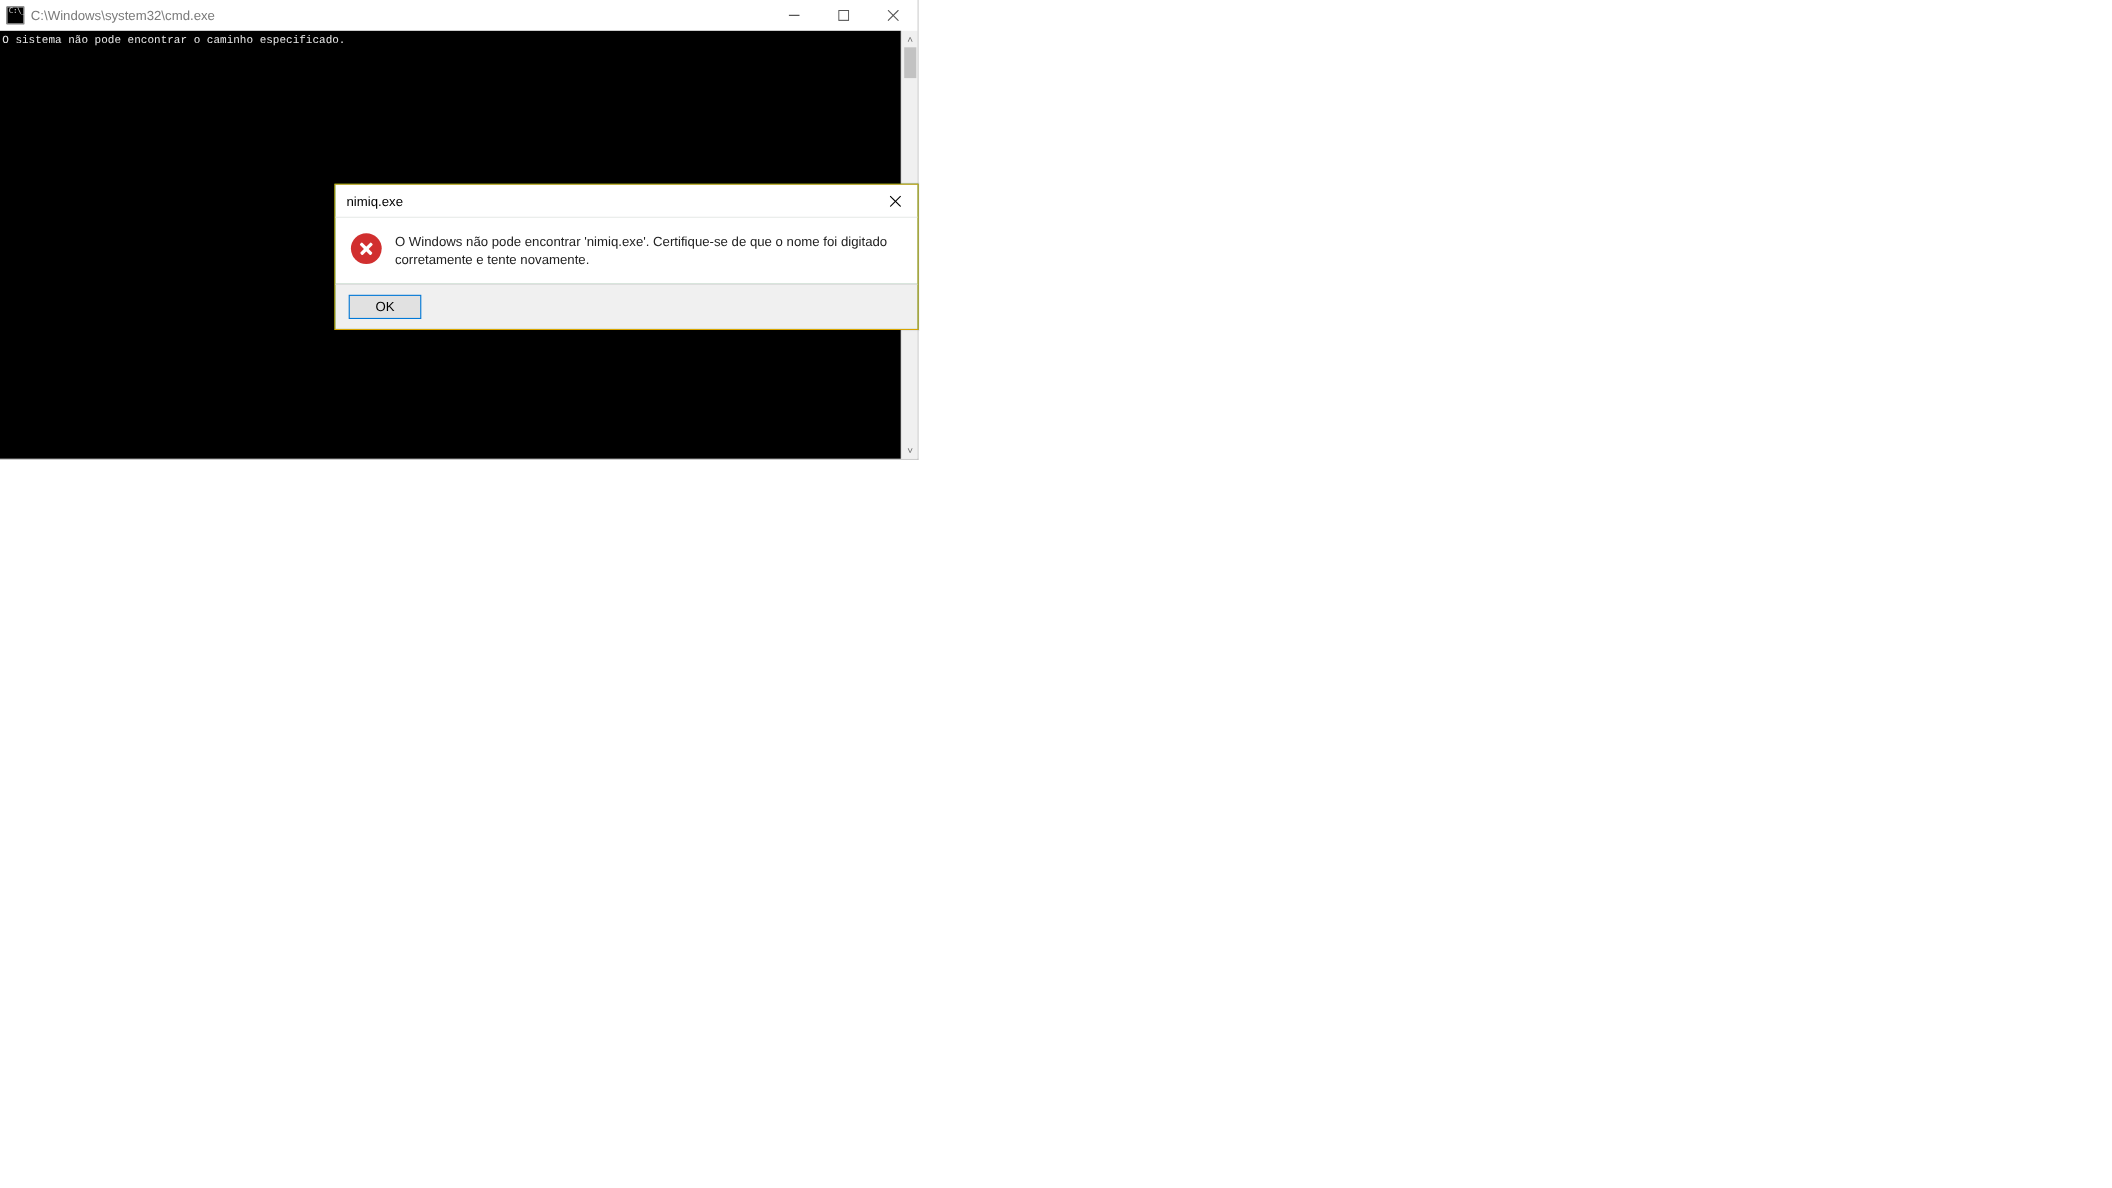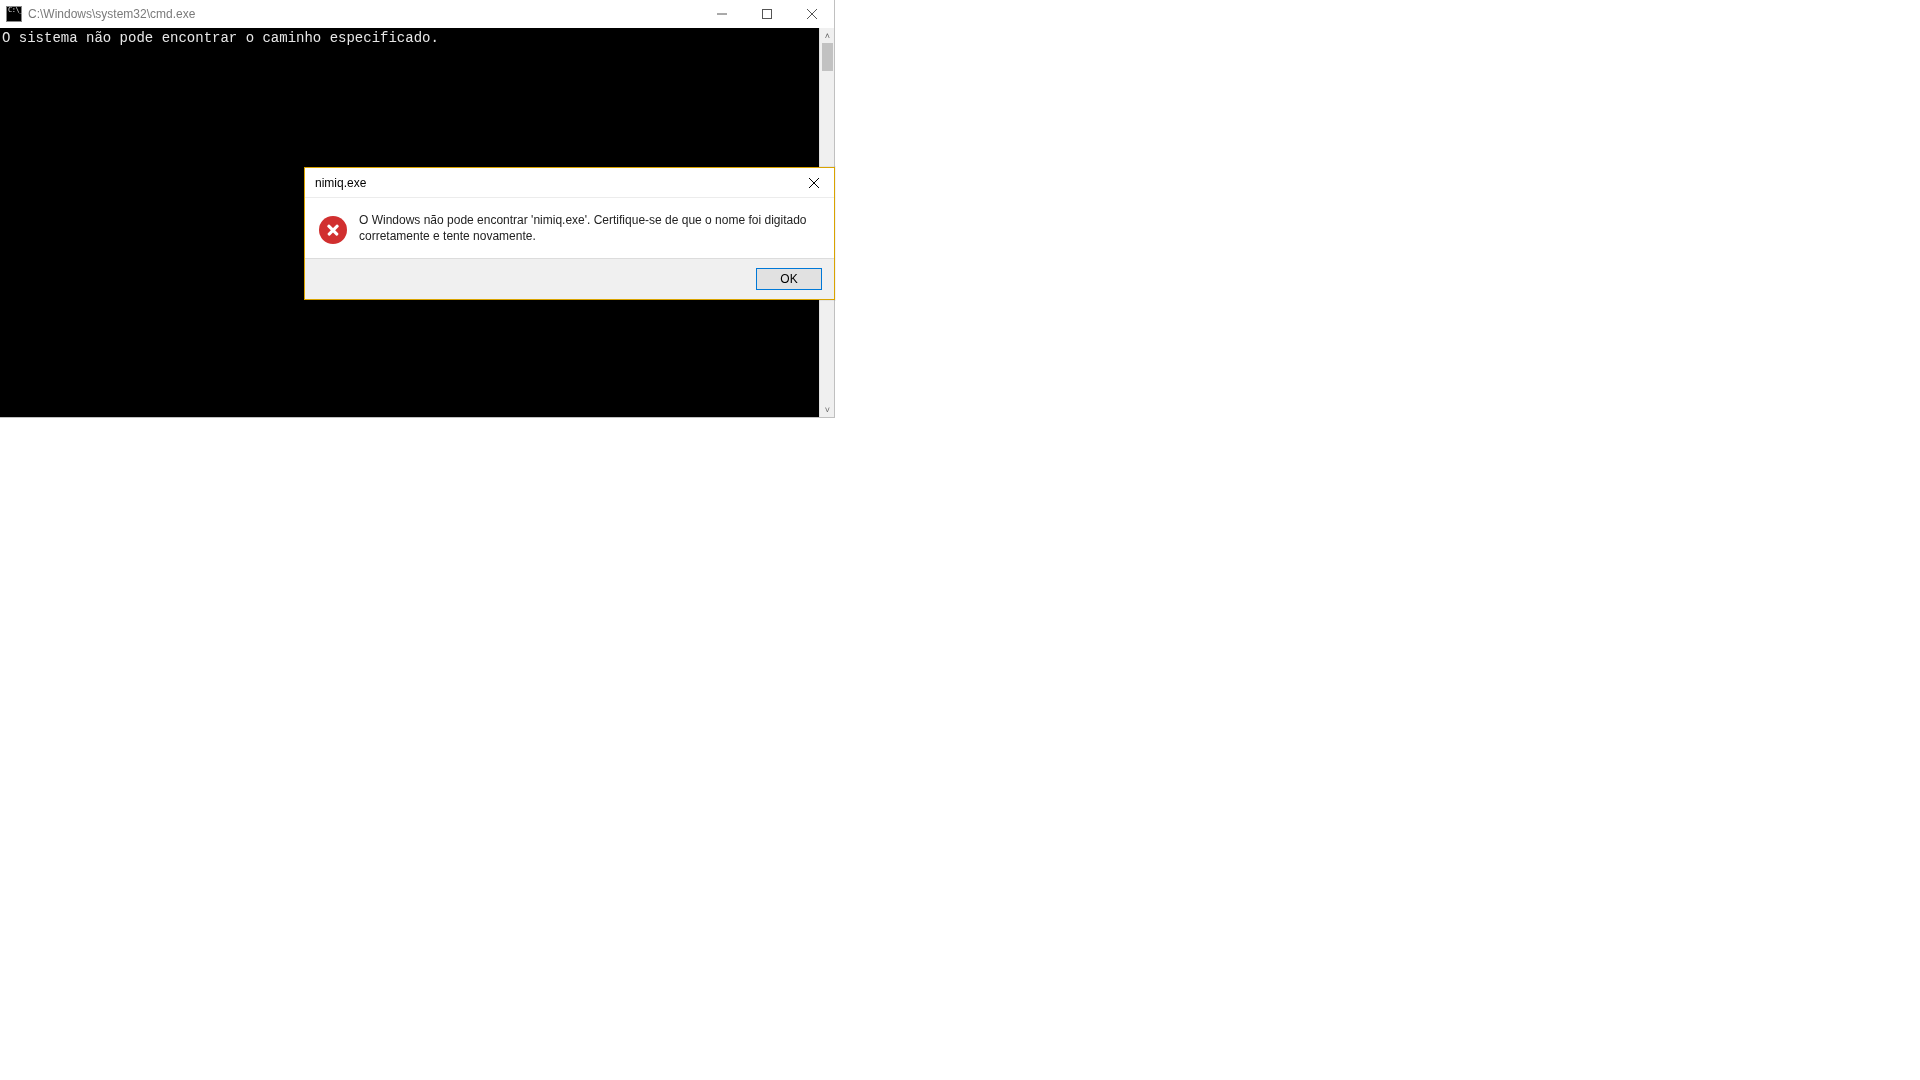--- a/index.html
+++ b/index.html
@@ -54,21 +54,21 @@
     color: #555;
     flex: 0 0 auto;
   }
   .tb-btn svg { display: block; }
   .cmd-client {
     position: absolute;
     left: 0; top: 28px; right: 15px; bottom: 0;
     background: #000;
     color: #e6e6e6;
     font-family: Consolas, "Courier New", monospace;
-    font-size: 14px;
+    font-size: 10px;
     line-height: 16px;
     padding: 2px 2px;
     white-space: pre;
   }
   .cmd-scroll {
     position: absolute;
     top: 28px; right: 0; bottom: 0;
     width: 15px;
     background: #f0f0f0;
     border-left: 1px solid #e0e0e0;
@@ -110,21 +110,20 @@
   .dialog-close {
     width: 40px; height: 30px;
     display: flex; align-items: center; justify-content: center;
     color: #000;
   }
   .dialog-body {
     display: flex;
     padding: 14px 14px 14px 14px;
     gap: 12px;
     background: #ffffff;
-    align-items: flex-end;
   }
   .err-icon {
     width: 28px; height: 28px; flex: 0 0 auto;
     border-radius: 50%;
     background: #d12f2f;
     position: relative;
   }
   .err-icon::before, .err-icon::after {
     content: "";
     position: absolute;
@@ -138,21 +137,20 @@
   .dialog-msg {
     flex: 1 1 auto;
     color: #222;
     line-height: 1.35;
   }
   .dialog-buttons {
     background: #f0f0f0;
     border-top: 1px solid #dcdcdc;
     padding: 9px 12px;
     display: flex;
-    justify-content: flex-end;
   }
   .dlg-btn {
     min-width: 66px;
     height: 22px;
     border: 1px solid #0078d7;
     background: #e1e1e1;
     font-size: 12px;
     color: #000;
     display: flex; align-items: center; justify-content: center;
     padding: 0 10px;

